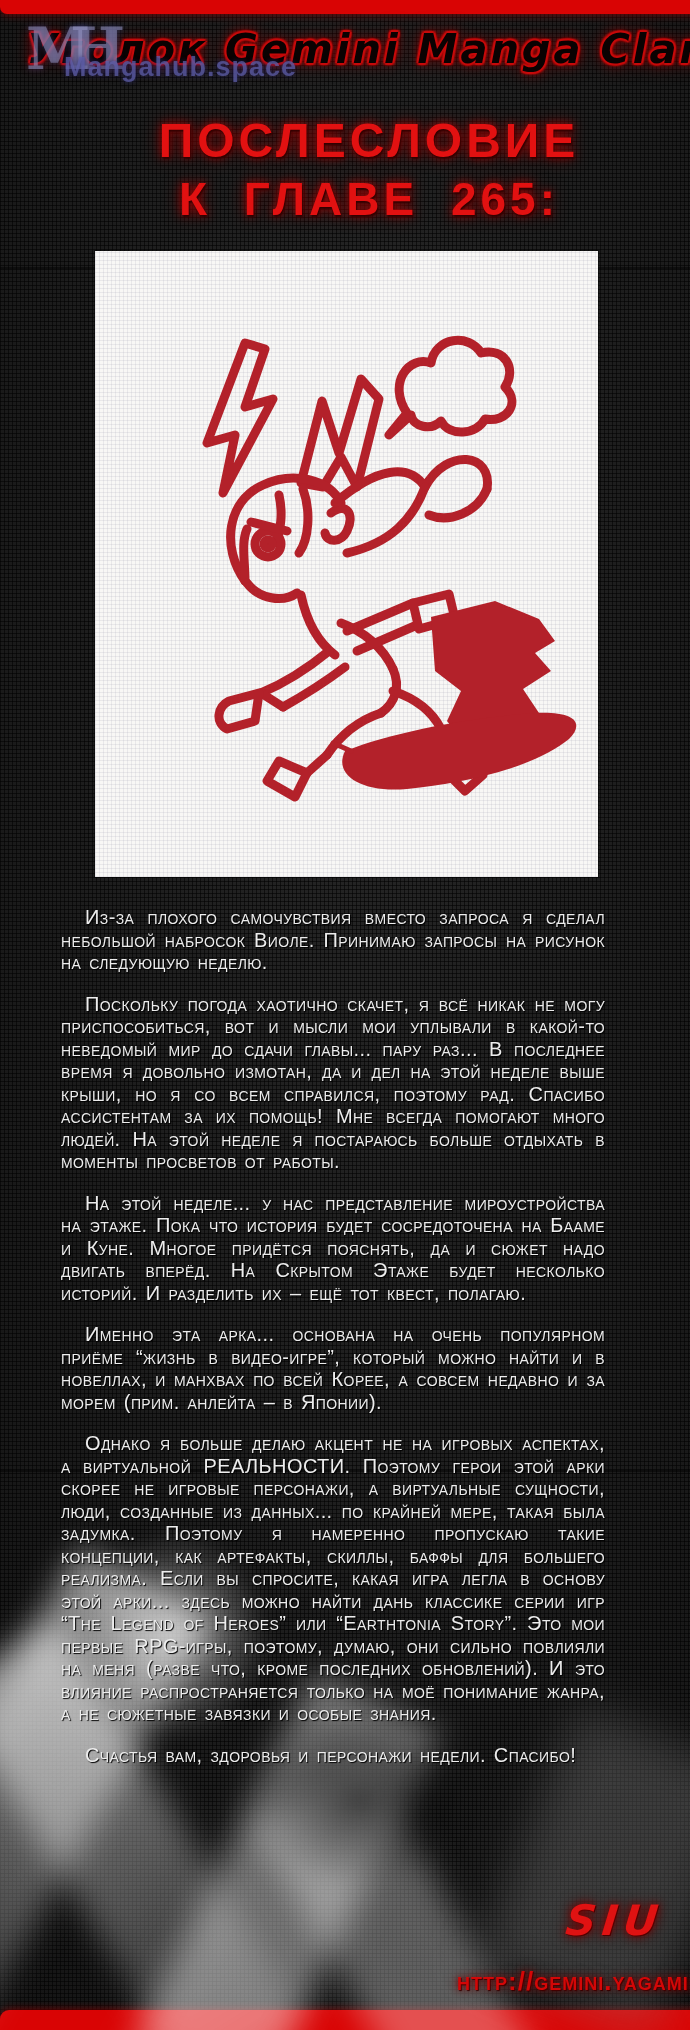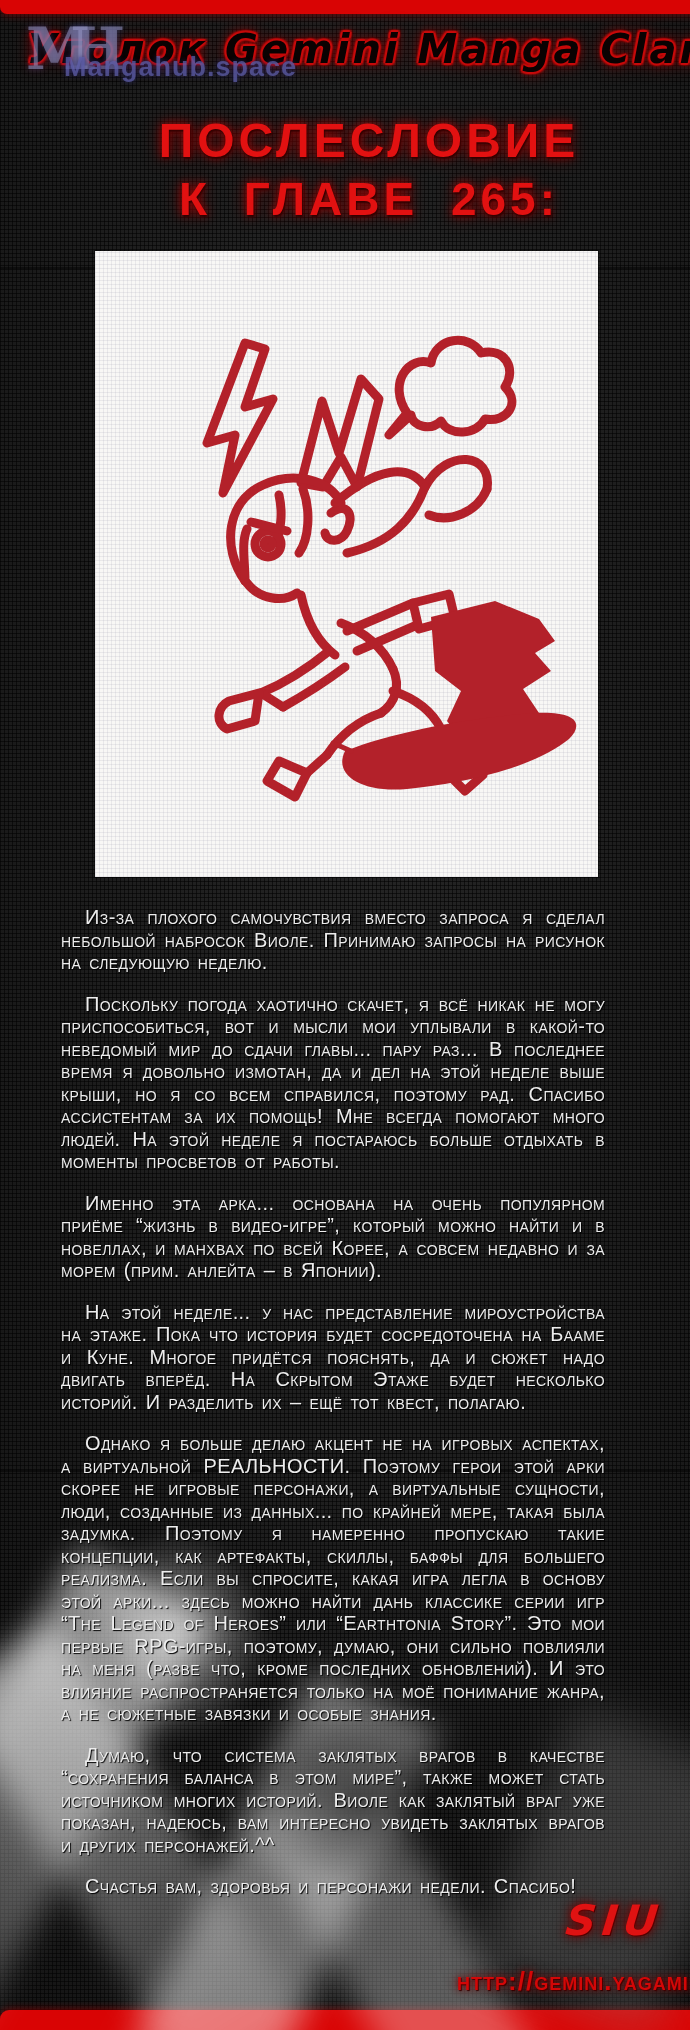--- a/index.html
+++ b/index.html
@@ -183,24 +183,23 @@
       <path fill="#b3212a" d="M336 366 L400 350 L444 368 L460 390 L440 402 L456 420 L428 438 L444 462 L404 470 L372 496 L352 470 L366 440 L340 420 Z"></path>
 
       <path fill="#b3212a" d="M250 500 C300 480 380 466 440 462 C480 460 490 472 474 488 C440 516 372 532 312 538 C266 542 238 524 250 500 Z"></path>
       <path stroke="#b3212a" stroke-width="5" stroke-linecap="round" d="M238 492 L256 500"></path>
     </svg>
   </div>
 
   <div class="article">
     <p>Из-за плохого самочувствия вместо запроса я сделал небольшой набросок Виоле. Принимаю запросы на рисунок на следующую неделю.</p>
     <p>Поскольку погода хаотично скачет, я всё никак не могу приспособиться, вот и мысли мои уплывали в какой-то неведомый мир до сдачи главы... пару раз... В последнее время я довольно измотан, да и дел на этой неделе выше крыши, но я со всем справился, поэтому рад. Спасибо ассистентам за их помощь! Мне всегда помогают много людей. На этой неделе я постараюсь больше отдыхать в моменты просветов от работы.</p>
+    <p>На этой неделе... у нас представление мироустройства на этаже. Пока что история будет сосредоточена на Бааме и Куне. Многое придётся пояснять, да и сюжет надо двигать вперёд. На Скрытом Этаже будет несколько историй. И разделить их – ещё тот квест, полагаю.</p>
     <p>Именно эта арка... основана на очень популярном приёме “жизнь в видео-игре”, который можно найти и в новеллах, и манхвах по всей Корее, а совсем недавно и за морем (прим. анлейта – в Японии).</p>
-    <p>На этой неделе... у нас представление мироустройства на этаже. Пока что история будет сосредоточена на Бааме и Куне. Многое придётся пояснять, да и сюжет надо двигать вперёд. На Скрытом Этаже будет несколько историй. И разделить их – ещё тот квест, полагаю.</p>
     <p>Однако я больше делаю акцент не на игровых аспектах, а виртуальной РЕАЛЬНОСТИ. Поэтому герои этой арки скорее не игровые персонажи, а виртуальные сущности, люди, созданные из данных... по крайней мере, такая была задумка. Поэтому я намеренно пропускаю такие концепции, как артефакты, скиллы, баффы для большего реализма. Если вы спросите, какая игра легла в основу этой арки... здесь можно найти дань классике серии игр “The Legend of Heroes” или “Earthtonia Story”. Это мои первые RPG-игры, поэтому, думаю, они сильно повлияли на меня (разве что, кроме последних обновлений). И это влияние распространяется только на моё понимание жанра, а не сюжетные завязки и особые знания.</p>
-    <p>Думаю, что система заклятых врагов в качестве “сохранения баланса в этом мире”, также может стать источником многих историй. Виоле как заклятый враг уже показан, надеюсь, вам интересно увидеть заклятых врагов и других персонажей.^^</p>
     <p>Счастья вам, здоровья и персонажи недели. Спасибо!</p>
     <p></p>
   </div>
 
   <div class="watermark-bottom">
     <div class="wm-shape wm1"></div>
     <div class="wm-shape wm2"></div>
     <div class="wm-shape wm3"></div>
     <div class="wm-shape wm4"></div>
     <div class="wm-shape wm5"></div>

